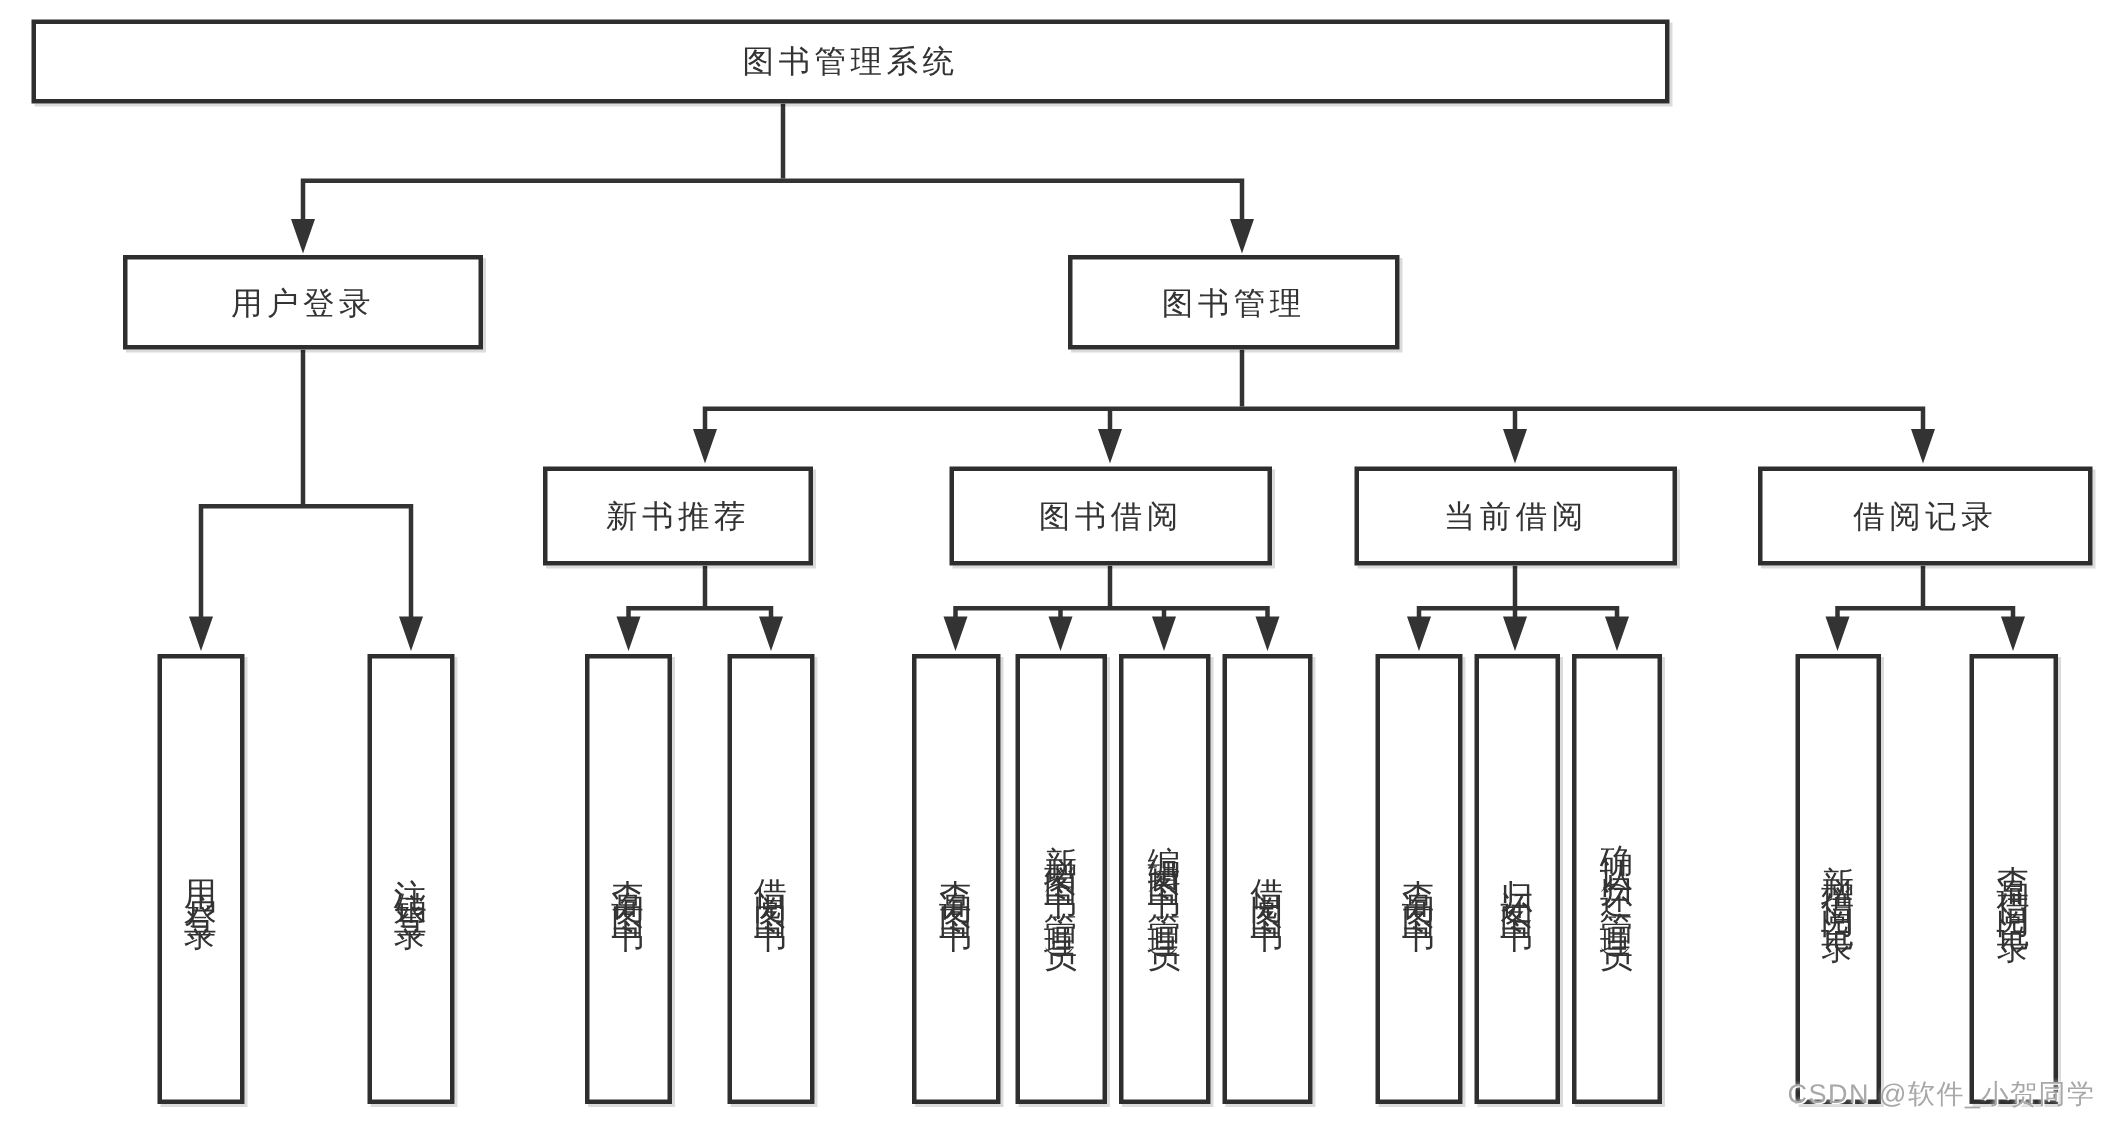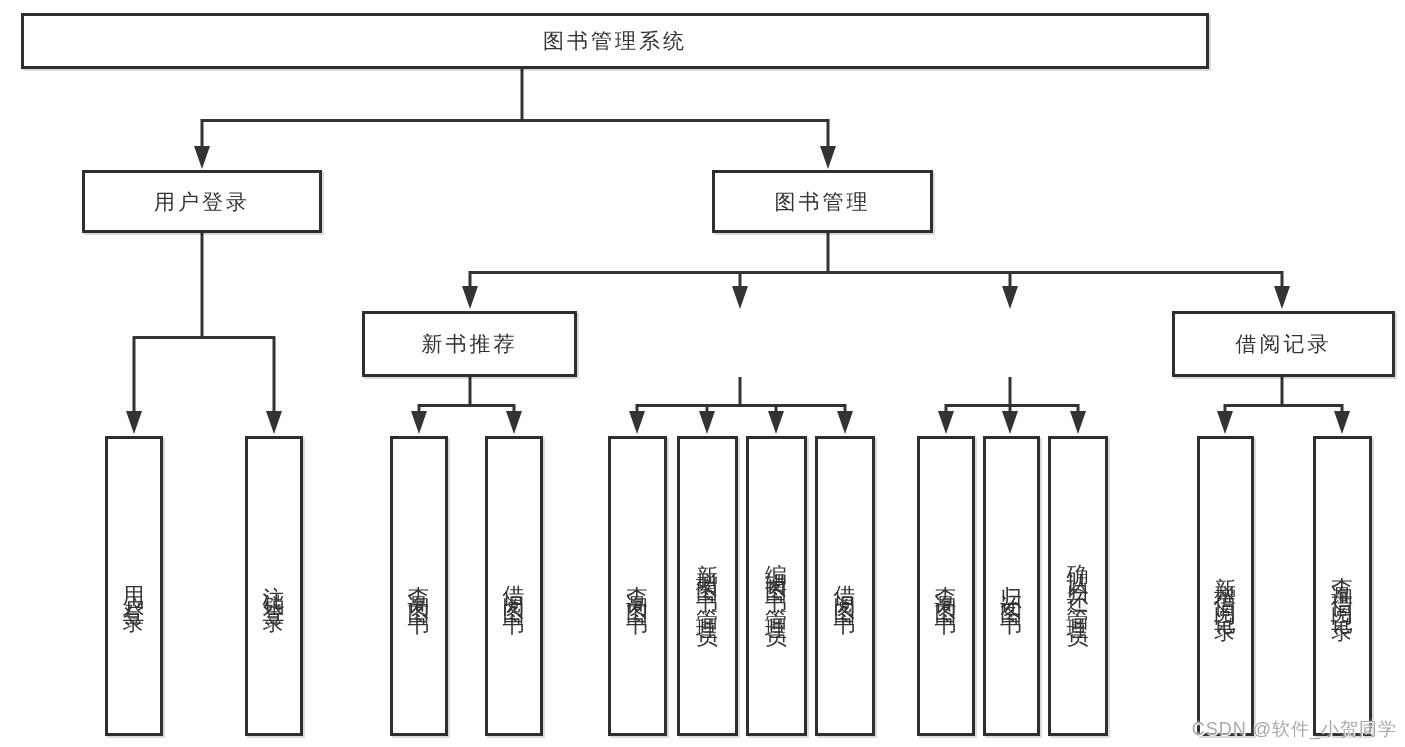--- a/index.html
+++ b/index.html
@@ -99,33 +99,39 @@
       <polygon class="ah" points="1078,434 1070,411 1086,411"></polygon>
     </g>
     <g>
       <path class="ln" d="M1282 377 V404"></path>
       <path class="ln" d="M1225 414 V405.5 H1342 V414"></path>
       <polygon class="ah" points="1225,434 1217,411 1233,411"></polygon>
       <polygon class="ah" points="1342,434 1334,411 1350,411"></polygon>
     </g>
   </svg>
 
-  <div class="node" style="left:21px; top:13px; width:1188px; height:56px;">
+  <div class="node" style="left:21px; top:13px; width:1092px; height:56px;">
     <span class="h-label">图书管理系统</span>
   </div>
 
   <div class="node" style="left:82px; top:170px; width:240px; height:63px;">
     <span class="h-label">用户登录</span>
   </div>
   <div class="node" style="left:712px; top:170px; width:221px; height:63px;">
     <span class="h-label">图书管理</span>
   </div>
 
-  <div class="node" style="left:362px; top:311px; width:215px; height:66px;align-items:center;">
+  <div class="node" style="left:362px; top:311px; width:180px; height:66px;align-items:center;">
     <span class="h-label">新书推荐</span>
+  </div>
+  <div class="node" style="left:633px; top:311px; width:215px; height:66px;">
+    <span class="h-label">图书借阅</span>
+  </div>
+  <div class="node" style="left:903px; top:311px; width:215px; height:66px;">
+    <span class="h-label">当前借阅</span>
   </div>
   <div class="node" style="left:1172px; top:311px; width:223px; height:66px;">
     <span class="h-label">借阅记录</span>
   </div>
 
   <div class="node leaf" style="left:105px; top:436px; width:58px; height:300px;">
     <span class="v-label">用户登录</span>
   </div>
   <div class="node leaf" style="left:245px; top:436px; width:58px; height:300px;">
     <span class="v-label">注销登录</span>

